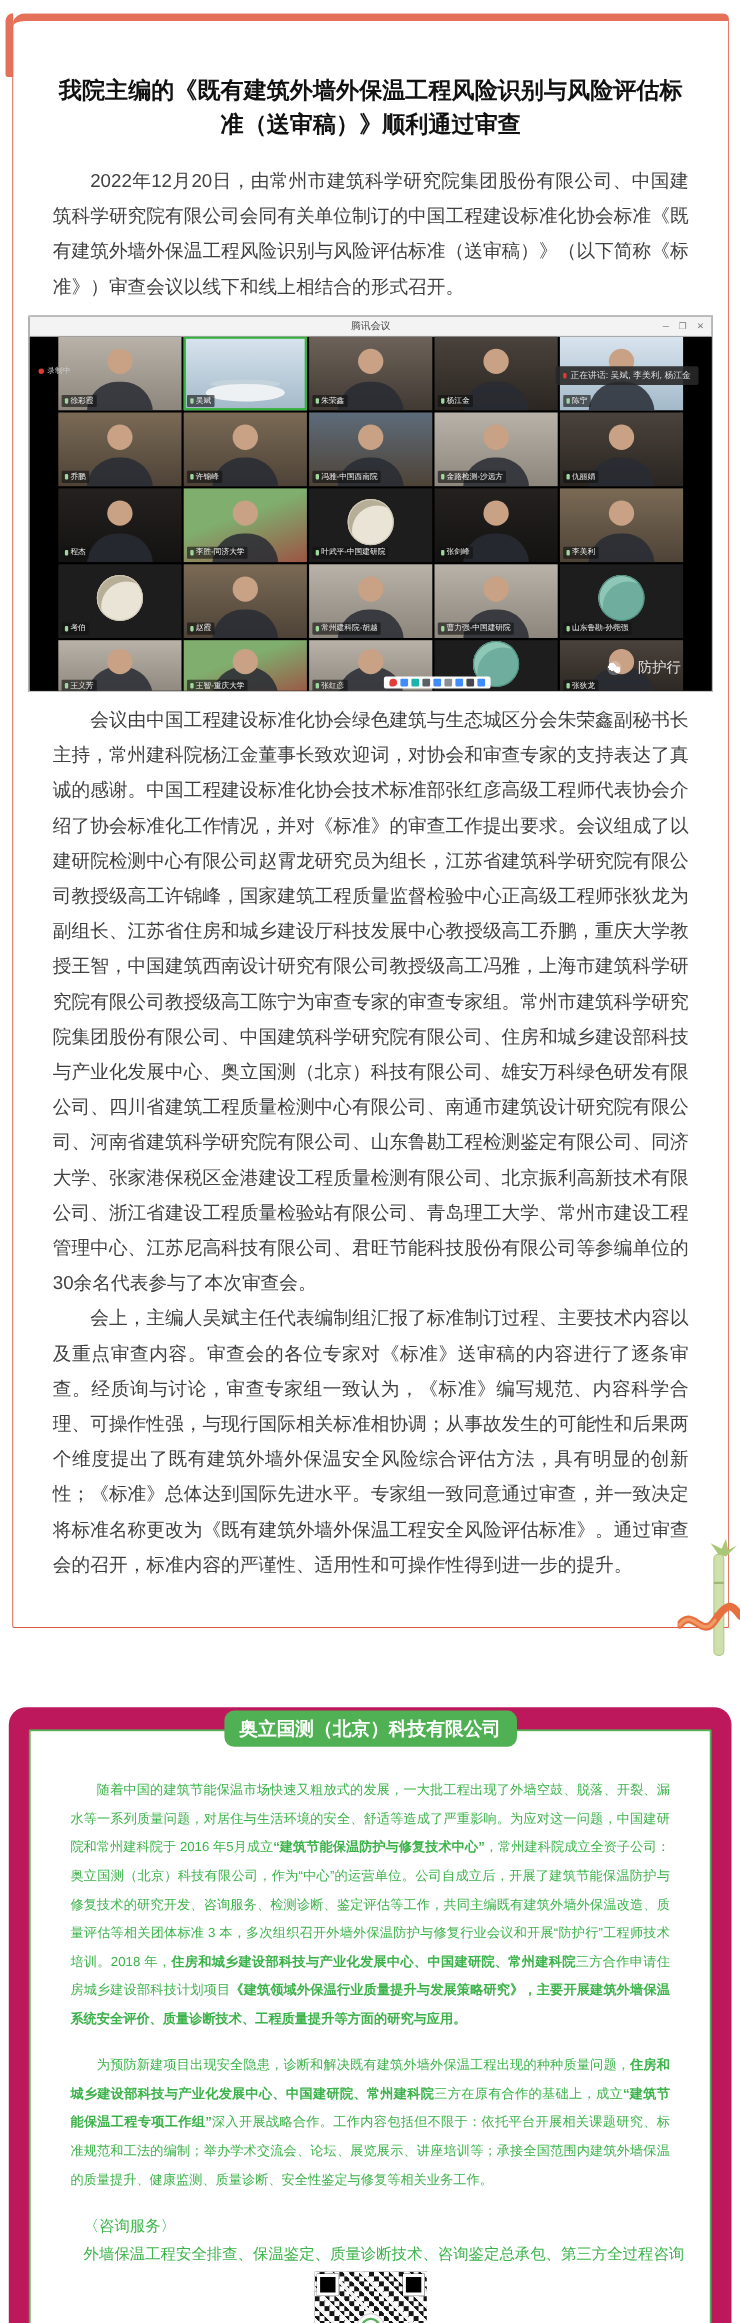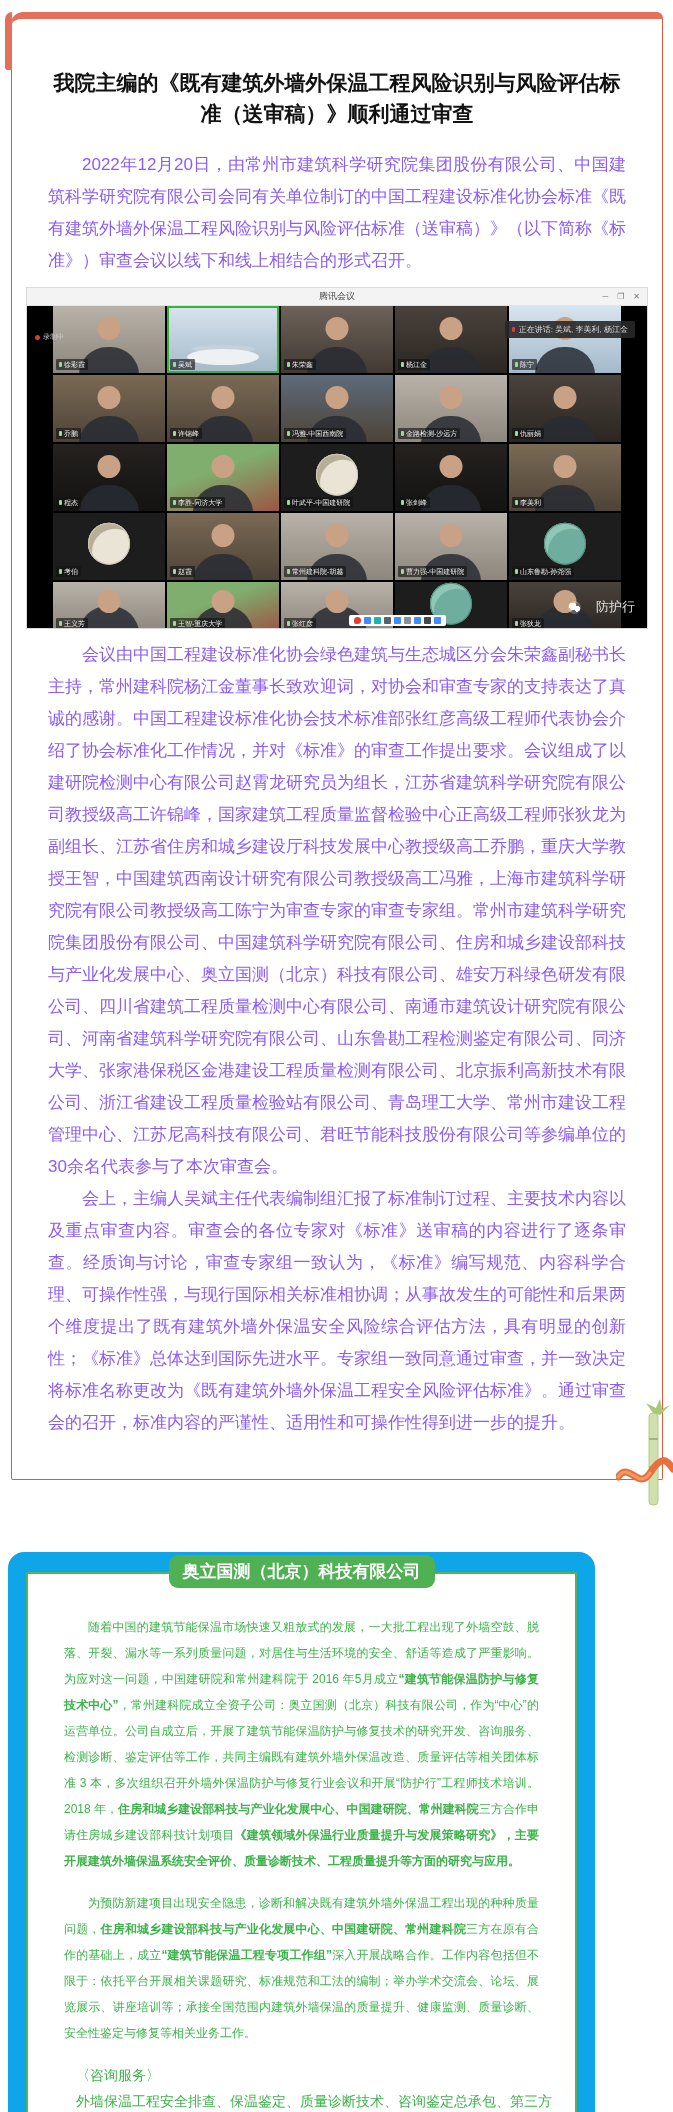--- a/index.html
+++ b/index.html
@@ -19,21 +19,21 @@
   }
   .article-card::before{
     content:"";position:absolute;left:-7px;top:-7px;width:7px;height:58px;
     background:#e4705a;border-radius:10px 0 0 4px;
   }
   .article-title{
     margin:32px 0 0;font-size:21px;line-height:31px;font-weight:bold;
     color:#111;text-align:center;
   }
   .para{
-    margin:0;font-size:17px;line-height:32px;color:#8b5cf6;
+    margin:0;font-size:17px;line-height:32px;color:#404040;
     text-align:justify;text-indent:2em;
   }
   .para.first{margin-top:20px;}
   
   .meeting-window{margin:10px -22px 10px;border:1px solid #d9d9d9;background:#000;text-align:right;}
   .titlebar{
     position:relative;height:17px;background:#f3f3f3;border-bottom:1px solid #e3e3e3;
     display:flex;align-items:center;justify-content:center;font-size:9px;color:#444;
   }
   .win-controls{position:absolute;right:7px;top:0;height:100%;display:flex;gap:9px;align-items:center;font-size:8px;color:#777;}
@@ -77,26 +77,26 @@
   .t.v10 .tile-avatar{background:#6fae9e;box-shadow:inset 0 0 0 1px #4e8d7e, inset 6px 8px 0 -2px #8ec7b6;}
   .chip{
     position:absolute;left:3px;bottom:3px;z-index:2;display:flex;align-items:center;gap:2px;
     background:rgba(18,18,18,.62);color:#eee;font-size:7px;line-height:9px;
     padding:1px 3px;border-radius:1px;max-width:93%;white-space:nowrap;overflow:hidden;
   }
   .mic{width:3px;height:5px;border-radius:1px;background:#9fd89f;flex:0 0 auto;}
   .rec-chip{position:absolute;top:26px;left:8px;z-index:3;display:flex;gap:3px;align-items:center;color:#ccc;font-size:7px;}
   .rec-dot{width:5px;height:5px;border-radius:50%;background:#e23a30;}
   .speak-chip{
-    position:absolute;top:15px;right:12px;z-index:3;display:flex;gap:4px;align-items:center;
+    position:absolute;top:27px;right:12px;z-index:3;display:flex;gap:4px;align-items:center;
     background:rgba(40,40,40,.9);color:#ddd;font-size:8px;padding:3px 7px;border-radius:2px;
   }
   .speak-chip .mic{background:#e23a30;}
   .watermark{
-    position:absolute;right:12px;bottom:12px;z-index:4;display:flex;gap:15px;align-items:center;
+    position:absolute;right:28px;bottom:12px;z-index:4;display:flex;gap:15px;align-items:center;
     color:rgba(255,255,255,.85);font-size:13px;margin-top:35px;
   }
   .wm-logo{width:13px;height:13px;border-radius:50%;background:radial-gradient(circle at 35% 40%,#fff 0 30%,transparent 31%),radial-gradient(circle at 70% 60%,#fff 0 24%,transparent 25%),rgba(255,255,255,.25);}
   .mtoolbar{
     position:absolute;left:52%;bottom:2px;z-index:4;display:flex;gap:3px;align-items:center;
     background:#fff;padding:2px 5px;border-radius:2px;
   }
   .ti{width:7px;height:7px;border-radius:1px;}
   .ti:nth-child(1){background:#e23c39;border-radius:50% 50% 50% 2px;}
   .ti:nth-child(2){background:#3f8cff;}
@@ -104,22 +104,22 @@
   .ti:nth-child(4){background:#5b5f66;}
   .ti:nth-child(5){background:#3f8cff;}
   .ti:nth-child(6){background:#8a8f96;}
   .ti:nth-child(7){background:#3f8cff;}
   .ti:nth-child(8){background:#44474d;}
   .ti:nth-child(9){background:#3f8cff;}
   
   .bamboo{position:absolute;right:-12px;bottom:-32px;z-index:5;}
   
   .company{
-    position:absolute;left:8px;top:1552px;width:587px;height:560px;
-    background:#0ea5e9;border-radius:16px 16px 0 0;box-sizing:border-box;
+    position:absolute;left:8px;top:1552px;width:657px;height:560px;
+    background:#be185d;border-radius:16px 16px 0 0;box-sizing:border-box;
   }
   .company-inner{
     position:absolute;left:18px;right:18px;top:20px;bottom:0;background:#fff;
     border:2px solid #57b257;border-bottom:none;border-radius:2px 2px 0 0;
     box-sizing:border-box;padding:24px 20px 0;
   }
   .company-pill{
     position:absolute;top:3px;left:50%;transform:translateX(-50%);z-index:2;
     background:#4fb153;color:#fff;font-weight:bold;font-size:17px;
     padding:5px 14px;border-radius:9px;white-space:nowrap;

